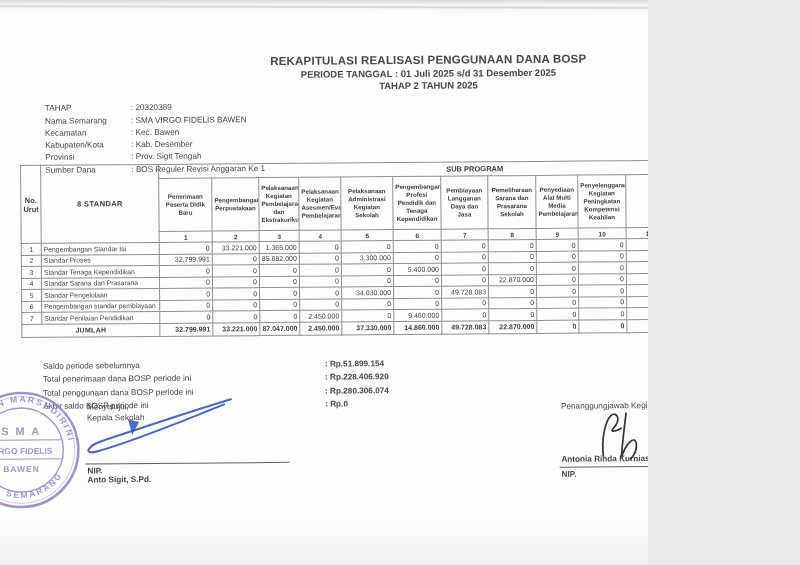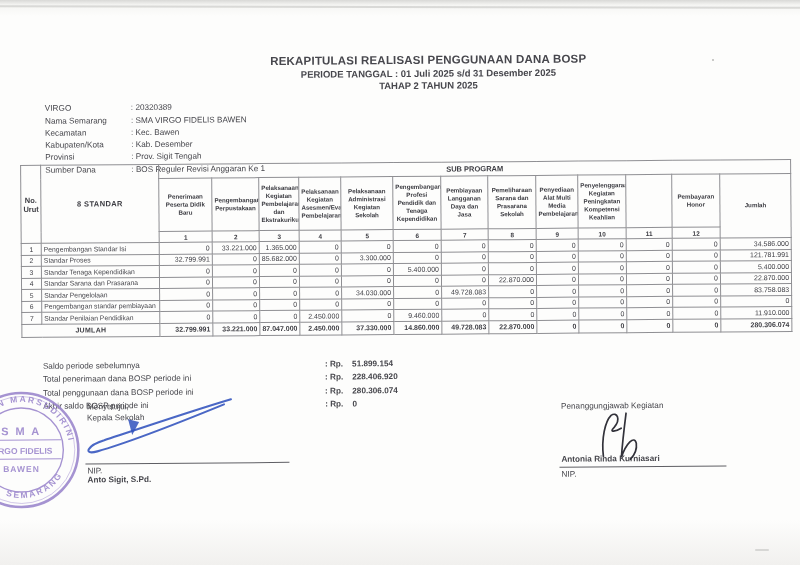--- a/index.html
+++ b/index.html
@@ -1,17 +1,17 @@
 <!DOCTYPE html>
 <html><head>
 <meta charset="utf-8">
 <style>
   html,body{margin:0;padding:0;}
   body{width:800px;height:565px;overflow:hidden;background:#e9e9e7;font-family:"Liberation Sans",sans-serif;}
-  .page{position:relative;width:800px;height:565px;overflow:hidden;color:#3e3e44;
+  .page{position:relative;width:648px;height:565px;overflow:hidden;color:#3e3e44;
         background:linear-gradient(180deg,#d9d9d7 0px,#f5f5f3 5px,#fdfdfc 16px,#fdfdfc 92%,#f1f0ee 100%);}
   .scan-line{position:absolute;top:6px;left:0;width:100%;height:1.5px;background:#bcbcba;opacity:.5;transform:rotate(.12deg);}
   .speck{position:absolute;background:#b9b9b7;border-radius:50%;}
   .tilt{position:absolute;left:0;top:0;width:800px;height:565px;transform:rotate(-.45deg);transform-origin:400px 280px;}
 
   
   .title-block{position:absolute;top:54px;left:130px;width:600px;text-align:center;font-weight:bold;color:#47474d;}
   .t1{font-size:11.5px;letter-spacing:.2px;}
   .t2{font-size:9.5px;margin-top:2px;}
   .t3{font-size:9.5px;margin-top:1px;}
@@ -35,34 +35,34 @@
   td.c-name{text-align:left;font-size:6.8px;color:#47474d;white-space:nowrap;}
   td.c-num{text-align:right;}
   tfoot td{height:12px;font-weight:bold;font-size:7px;}
   td.f-label{text-align:center;letter-spacing:.3px;}
 
   
   .summary-block{position:absolute;top:344px;left:24px;font-size:8.2px;color:#46464c;}
   .sum-row{height:13.2px;line-height:13.2px;white-space:pre;}
   .sum-label{display:inline-block;width:282px;}
   .sum-rp{font-weight:bold;}
-  .sum-amt{font-weight:bold;margin-left:9px;}
+  .sum-amt{font-weight:bold;}
 
   
   .sig-block{position:absolute;font-size:8.2px;color:#46464c;}
   .sig-left{left:86px;top:400px;width:210px;height:80px;}
   .sig-right{left:560px;top:403px;width:175px;height:80px;}
   .sig-l1,.sig-l2{line-height:10.5px;}
   .sig-name{position:absolute;left:0;font-weight:bold;white-space:nowrap;}
   .sig-left .sig-name{top:49px;margin-top:24px;}
   .sig-right .sig-name{top:53px;}
   .sig-line{position:absolute;left:-2px;border-top:1px solid #5f5f64;}
   .sig-left .sig-line{top:61px;width:204px;}
   .sig-right .sig-line{top:65px;width:167px;}
-  .sig-nip{position:absolute;left:0;}
+  .sig-nip{position:absolute;left:0;font-weight:bold;}
   .sig-left .sig-nip{top:64px;}
   .sig-right .sig-nip{top:68px;}
 
   .stamp{position:absolute;left:-50px;top:377px;width:140px;height:140px;opacity:.88;}
   .sig-blue{position:absolute;left:72px;top:392px;width:165px;height:68px;}
   .sig-dark{position:absolute;left:592px;top:408px;width:58px;height:56px;}
 </style>
 </head>
 <body>
 
@@ -74,21 +74,21 @@
   <div class="tilt">
 
     <div class="title-block">
       <div class="t1">REKAPITULASI REALISASI PENGGUNAAN DANA BOSP</div>
       <div class="t2">PERIODE TANGGAL : 01 Juli 2025 s/d 31 Desember 2025</div>
       <div class="t3">TAHAP 2 TAHUN 2025</div>
     </div>
 
     <div class="info-block">
       <div class="info-row">
-        <span class="info-label">VIRGO</span><span>: 20320389</span>
+        <span class="info-label">TAHAP</span><span>: 20320389</span>
       </div>
       <div class="info-row">
         <span class="info-label">Nama Semarang</span><span>: SMA VIRGO FIDELIS BAWEN</span>
       </div>
       <div class="info-row">
         <span class="info-label">Kecamatan</span><span>: Kec. Bawen</span>
       </div>
       <div class="info-row">
         <span class="info-label">Kabupaten/Kota</span><span>: Kab. Desember</span>
       </div>

